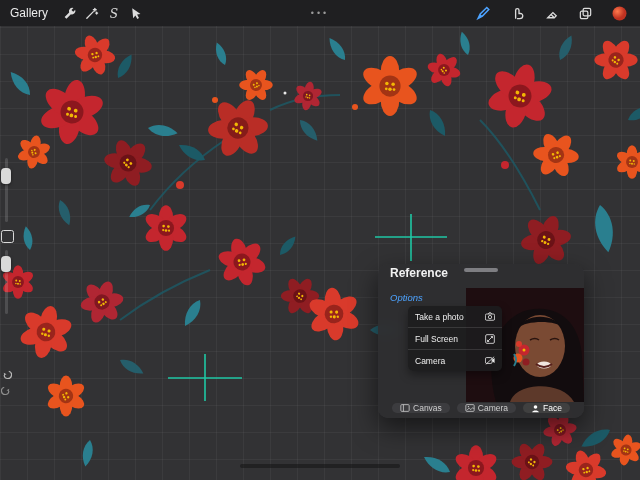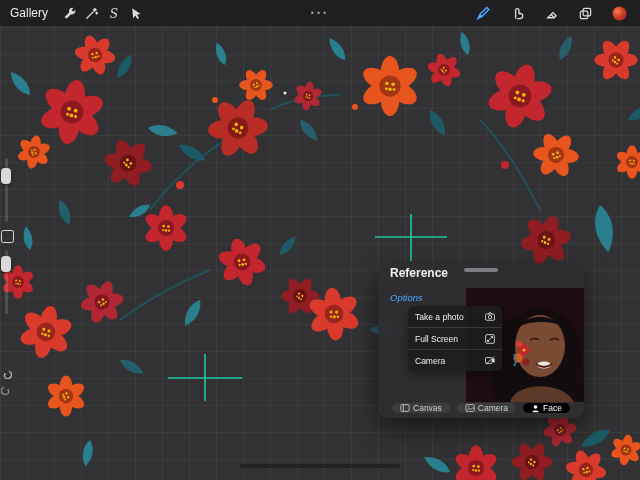--- a/index.html
+++ b/index.html
@@ -41,21 +41,21 @@
   .ref-menu{position:absolute;left:30px;top:42px;width:94px;border-radius:5px;overflow:hidden;
     box-shadow:0 4px 10px rgba(0,0,0,0.4);}
   .ref-menu-item{height:21px;background:rgba(28,28,30,0.88);display:flex;align-items:center;
     justify-content:space-between;padding:0 7px;border-bottom:1px solid rgba(255,255,255,0.12);}
   .ref-menu-item:last-child{border-bottom:none;}
   .ref-menu-item span{color:#f0f0f0;font-size:8.5px;}
   .ref-tabs{position:absolute;bottom:5px;left:0;right:0;display:flex;justify-content:center;
     gap:7px;align-items:center;}
   .ref-tab{display:flex;align-items:center;gap:3px;background:rgba(72,72,76,0.55);
     border-radius:9px;padding:0 8px;color:#cfcfcf;font-size:8.5px;}
-  .ref-tab.active{background:#000000;color:#ffffff;}
+  .ref-tab.active{background:#404040;color:#ffffff;}
   
   .home-indicator{position:absolute;left:240px;bottom:12px;width:160px;height:4px;
     border-radius:2px;background:rgba(15,15,15,0.5);z-index:10;}
 </style>
 </head>
 <body>
 
 <div class="canvas-bg"></div>
 
 <svg class="artwork" viewBox="0 0 640 480" width="640" height="480">

